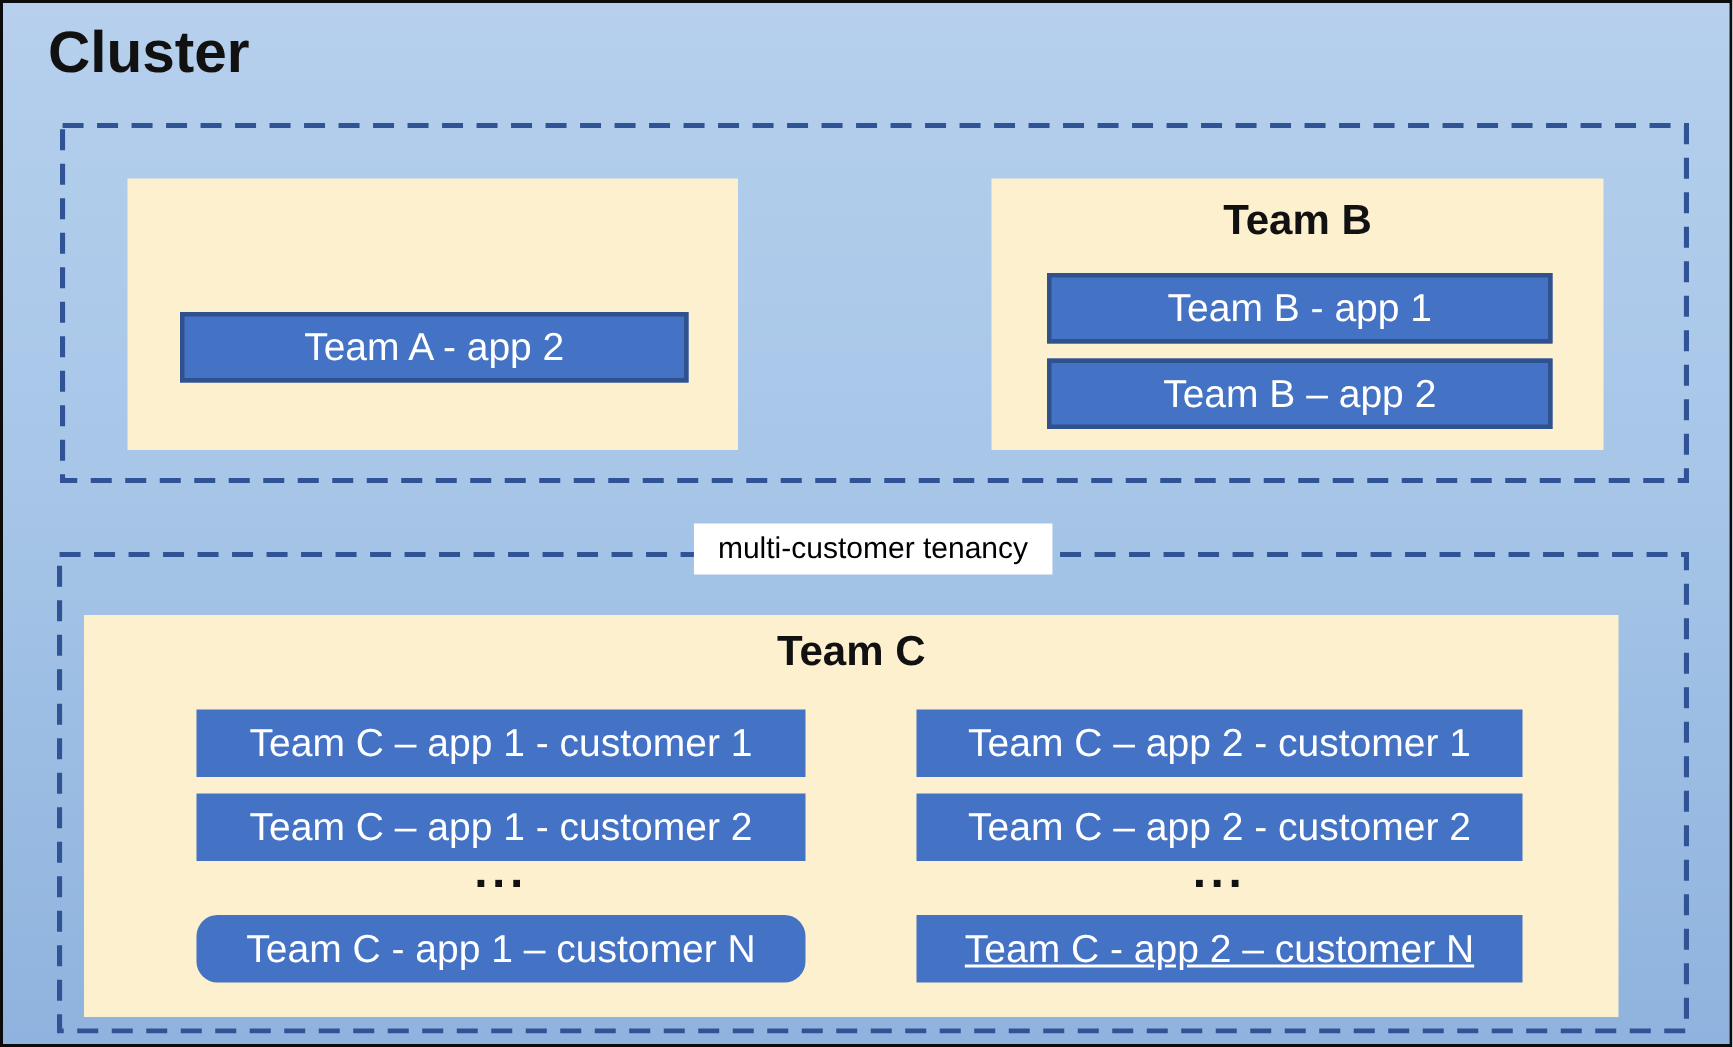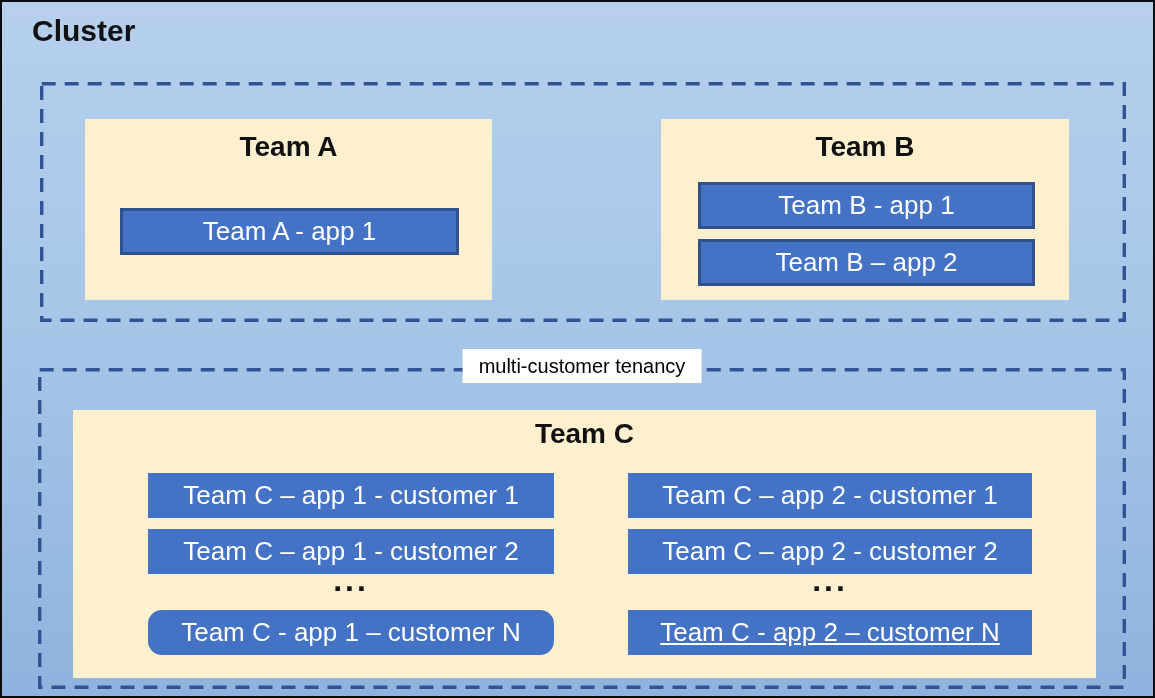--- a/index.html
+++ b/index.html
@@ -12,21 +12,21 @@
     border: 2px solid #0c0c0c;
     background: linear-gradient(180deg, #b6d0ed 0%, #a7c6e8 45%, #8fb3de 100%);
     font-family: "Liberation Sans", sans-serif;
     overflow: hidden;
   }
 
   .cluster-title {
     position: absolute;
     left: 30px;
     top: 12px;
-    font-size: 30px;
+    font-size: 39px;
     font-weight: bold;
     color: #111111;
   }
 
   .region { position: absolute; }
   .region-1 { left: 38px;  top: 80px;  width: 1086px; height: 240px; }
   .region-2 { left: 36px;  top: 366px; width: 1088px; height: 321px; }
 
   .dash-border {
     position: absolute;
@@ -47,21 +47,21 @@
     padding: 4px 16px;
     white-space: nowrap;
   }
 
   .team-box {
     position: absolute;
     background: #fcf0ce;
   }
   .team-a { left: 45px;  top: 37px; width: 407px;  height: 181px; }
   .team-b { left: 621px; top: 37px; width: 408px;  height: 181px; }
-  .team-c { left: 18px;  top: 42px; width: 1023px; height: 268px; margin-left: 17px; }
+  .team-c { left: 18px;  top: 42px; width: 1023px; height: 268px; }
 
   .team-title {
     margin-top: 12px;
     text-align: center;
     font-size: 28px;
     font-weight: bold;
     color: #111111;
   }
   .team-c .team-title { margin-top: 8px; }
 
@@ -108,23 +108,22 @@
 <div class="cluster">
 
   <div class="cluster-title">Cluster</div>
 
   <div class="region region-1">
     <svg class="dash-border" viewBox="0 0 1086 240" preserveAspectRatio="none" xmlns="http://www.w3.org/2000/svg">
       <rect x="1.7" y="1.7" width="1082.6" height="236.6" fill="none" stroke="#2F5394" stroke-width="3.4" stroke-dasharray="14 9"></rect>
     </svg>
 
     <div class="team-box team-a">
-      <div class="team-title">Team A</div>
       <div class="app-box app-bordered app-a1">
-        <span>Team A - app 1</span>
+        <span>Team A - app 2</span>
       </div>
     </div>
 
     <div class="team-box team-b">
       <div class="team-title">Team B</div>
       <div class="app-box app-bordered app-b1">
         <span>Team B - app 1</span>
       </div>
       <div class="app-box app-bordered app-b2">
         <span>Team B – app 2</span>

